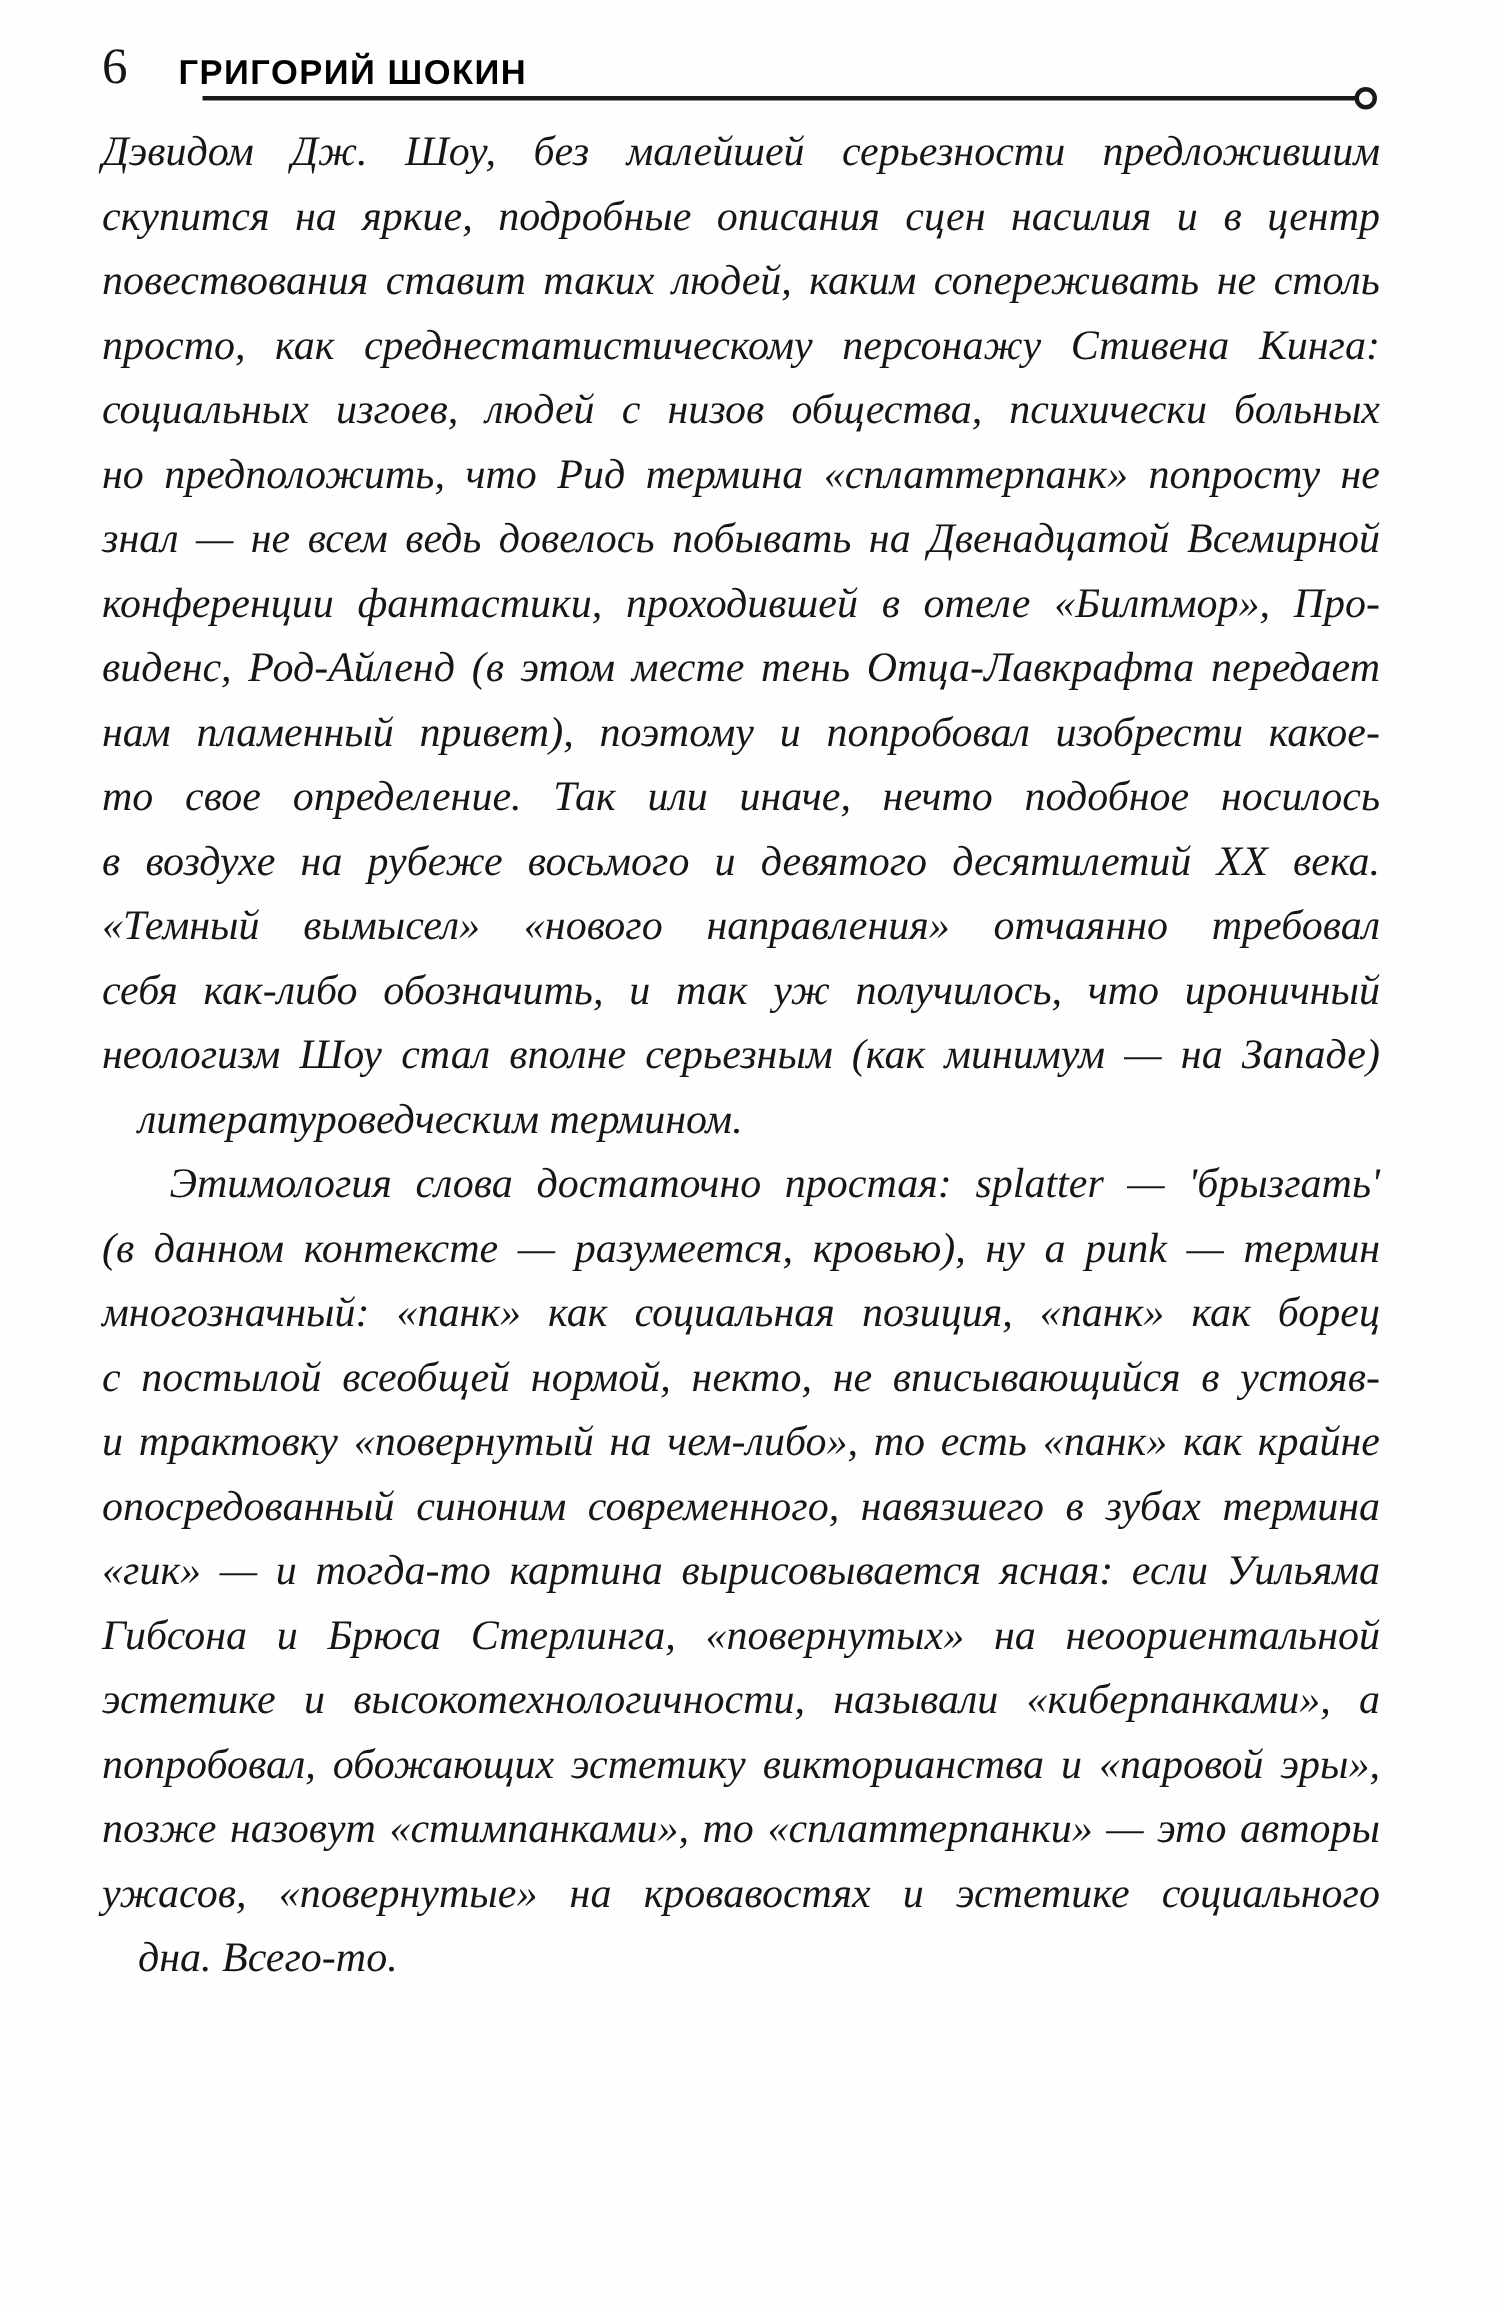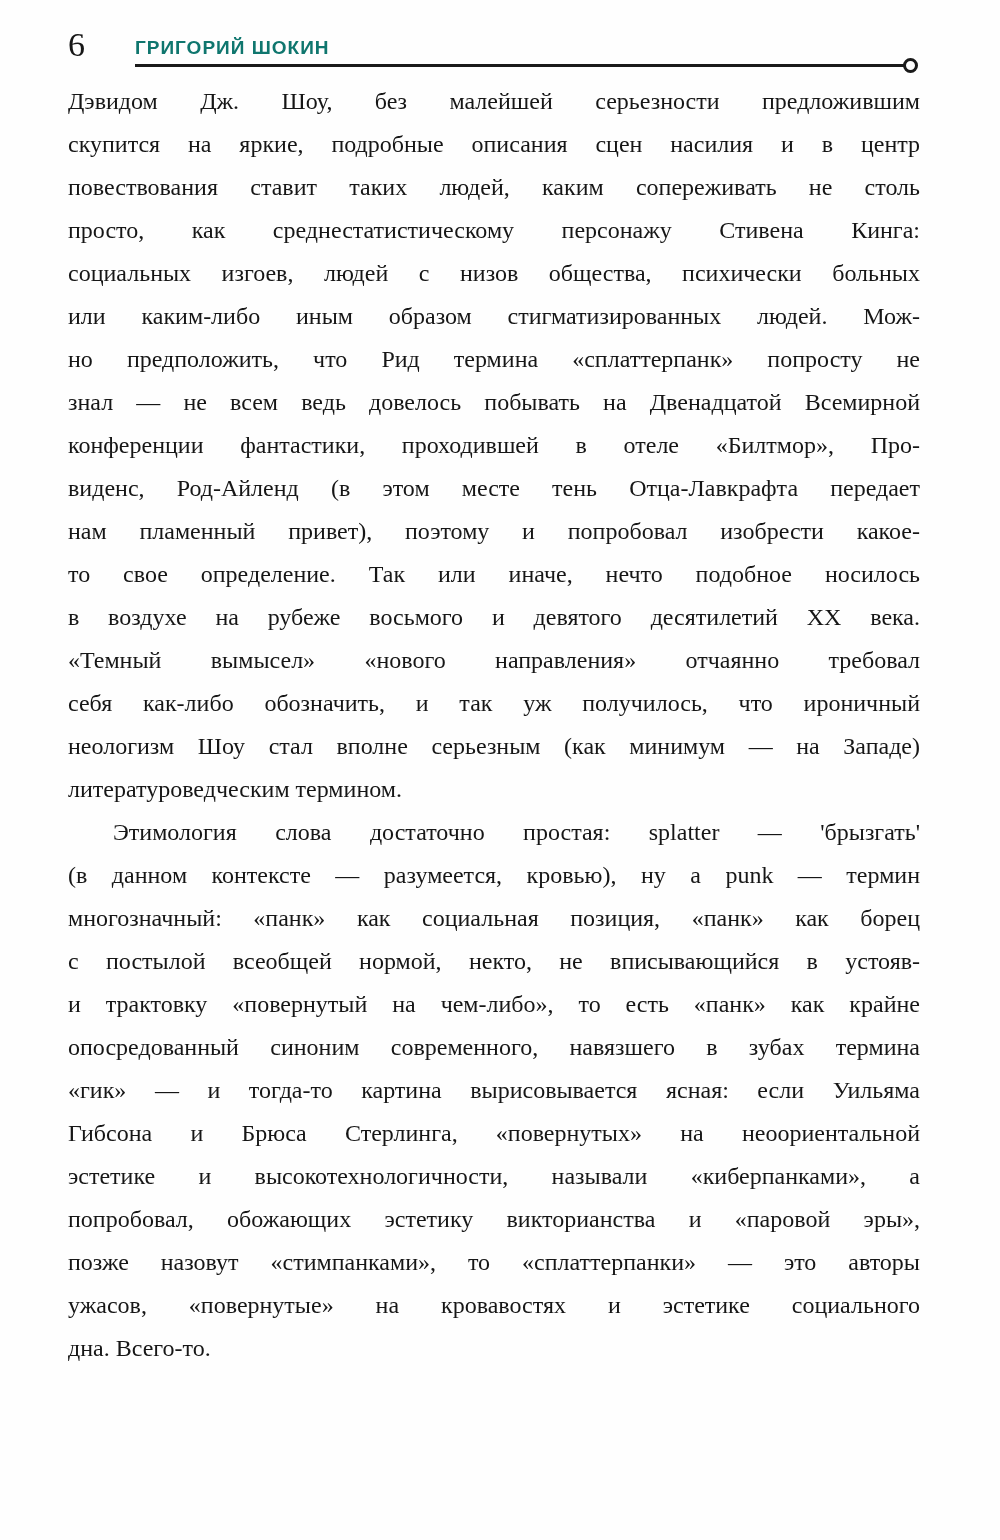--- a/index.html
+++ b/index.html
@@ -33,28 +33,28 @@
     position: absolute;
     left: 68px;
     top: 28px;
     font-family: "Liberation Serif", serif;
     font-size: 34px;
     line-height: 34px;
     color: #161616;
   }
   .running-header {
     position: absolute;
-    left: 135px;
+    left: 119px;
     top: 35px;
     font-family: "Liberation Sans", sans-serif;
     font-weight: bold;
-    font-size: 19px;
+    font-size: 23px;
     line-height: 26px;
     letter-spacing: 1px;
-    color: #0f766e;
+    color: #000000;
     white-space: nowrap;
   }
   .header-rule {
     position: absolute;
     left: 135px;
     top: 64px;
     width: 769px;
     height: 3px;
     background: #1a1a1a;
   }
@@ -71,29 +71,31 @@
 
   
   .body-text {
     position: absolute;
     left: 68px;
     top: 80px;
     width: 852px;
   }
   .line {
     font-family: "Liberation Serif", serif;
-    font-size: 24px;
+    font-size: 28px;
     line-height: 43px;
     color: #161616;
     text-align: justify;
     text-align-last: justify;
     white-space: normal;
+    font-style: italic;
   }
   .line.para-end {
     text-align-last: left;
+    margin-left: 24px;
   }
   .line.indent {
     text-indent: 45px;
   }
 </style>
 </head>
 <body style="background: rgb(254, 254, 254);">
 
 <div class="page">
 
@@ -103,21 +105,20 @@
     <div class="header-rule" style="background: rgb(26, 26, 26);"></div>
     <div class="rule-end-ornament" style="border-color: rgb(26, 26, 26);"></div>
   </div>
 
   <div class="body-text">
       <div class="line">Дэвидом Дж. Шоу, без малейшей серьезности предложившим</div>
       <div class="line">скупится на яркие, подробные описания сцен насилия и в центр</div>
       <div class="line">повествования ставит таких людей, каким сопереживать не столь</div>
       <div class="line">просто, как среднестатистическому персонажу Стивена Кинга:</div>
       <div class="line">социальных изгоев, людей с низов общества, психически больных</div>
-      <div class="line">или каким-либо иным образом стигматизированных людей. Мож-</div>
       <div class="line">но предположить, что Рид термина «сплаттерпанк» попросту не</div>
       <div class="line">знал — не всем ведь довелось побывать на Двенадцатой Всемирной</div>
       <div class="line">конференции фантастики, проходившей в отеле «Билтмор», Про-</div>
       <div class="line">виденс, Род-Айленд (в этом месте тень Отца-Лавкрафта передает</div>
       <div class="line">нам пламенный привет), поэтому и попробовал изобрести какое-</div>
       <div class="line">то свое определение. Так или иначе, нечто подобное носилось</div>
       <div class="line">в воздухе на рубеже восьмого и девятого десятилетий XX века.</div>
       <div class="line">«Темный вымысел» «нового направления» отчаянно требовал</div>
       <div class="line">себя как-либо обозначить, и так уж получилось, что ироничный</div>
       <div class="line">неологизм Шоу стал вполне серьезным (как минимум — на Западе)</div>

